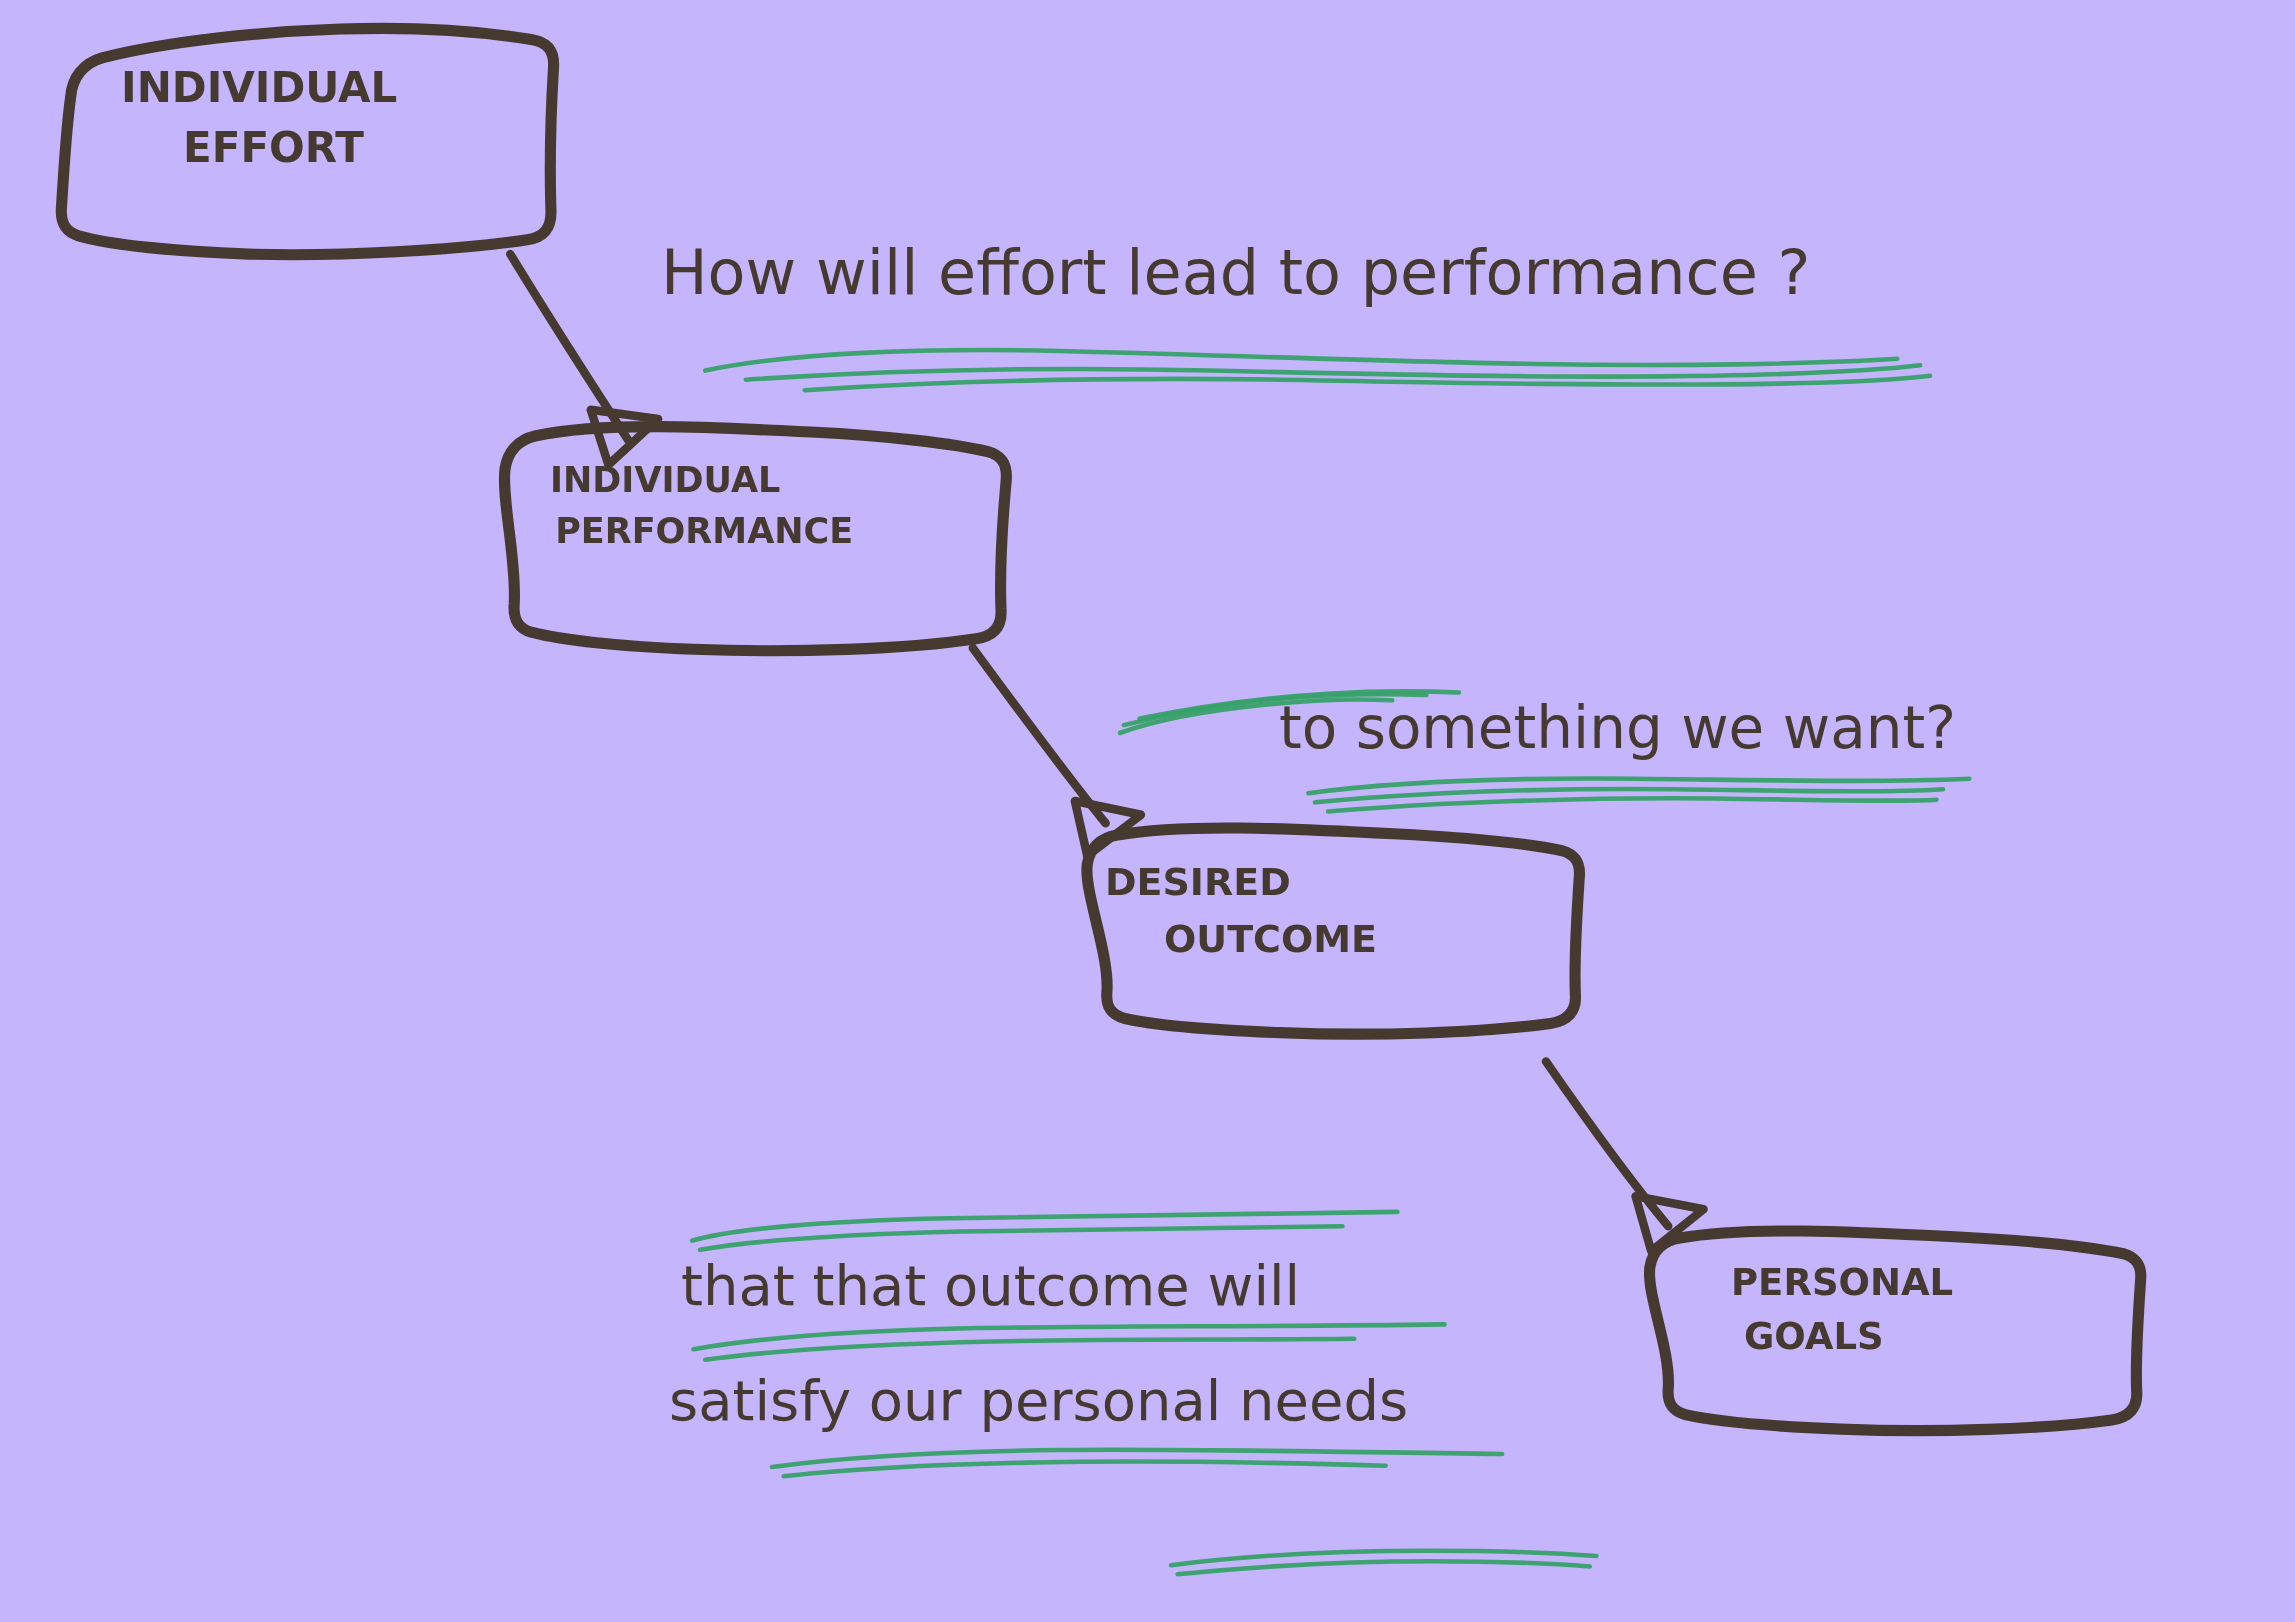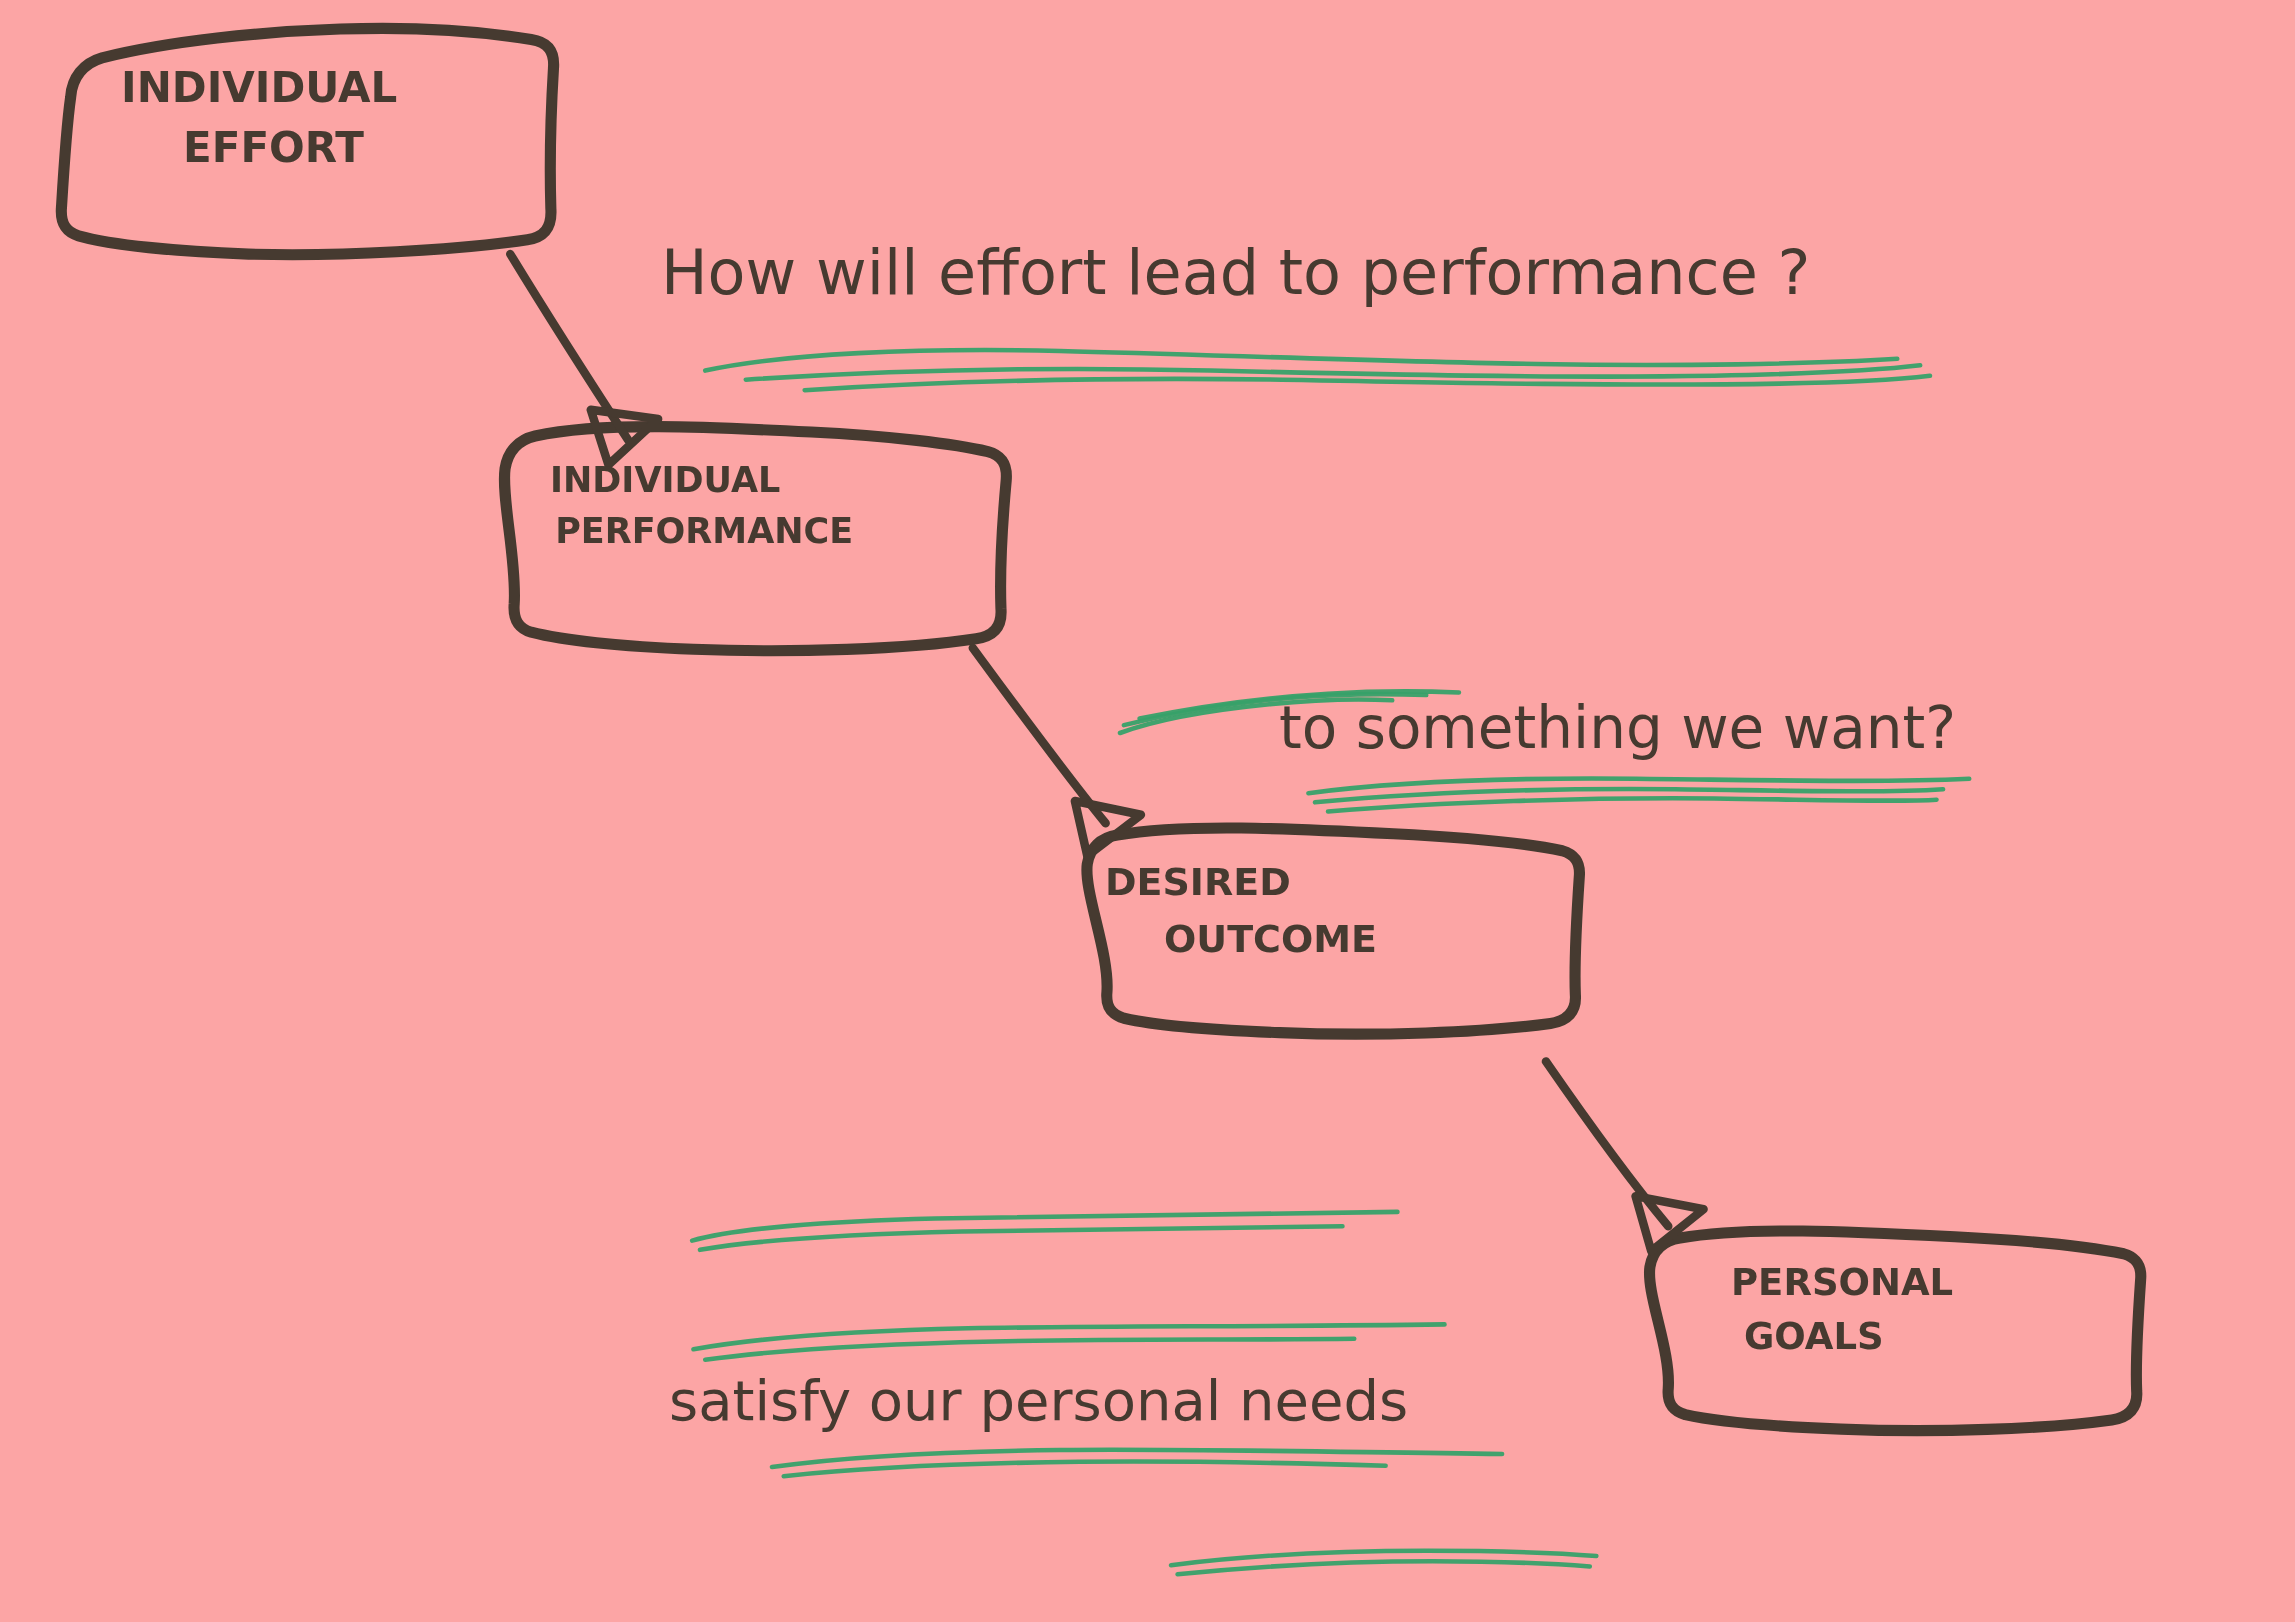--- a/index.html
+++ b/index.html
@@ -5,21 +5,21 @@
 <style>
   html, body {
     margin: 0;
     padding: 0;
     background: #fbeee3;
   }
   #canvas-wrap {
     position: relative;
     width: 2295px;
     height: 1623px;
-    background: #fca5a5;
+    background: #c4b5fd;
     overflow: hidden;
     font-family: "DejaVu Sans", sans-serif;
   }
   svg.sketch {
     position: absolute;
     top: 0; left: 0;
     width: 2295px;
     height: 1623px;
   }
   .ink {
@@ -169,16 +169,17 @@
 
   <div class="nb" style="left:1731px; top:1256px; font-size:37px; line-height:1.45;">
     <span class="l1">PERSONAL</span>
     <span class="l2" style="margin-left:13px;">GOALS</span>
   </div>
 
   <div class="q-line" style="left:661px; top:236px; font-size:62px;">How will effort lead to performance ?</div>
 
   <div class="q-line" style="left:1279px; top:694px; font-size:58px;">to something we want?</div>
 
+  <div class="q-line" style="left:681px; top:1253px; font-size:56px;">that that outcome will</div>
   <div class="q-line" style="left:669px; top:1368px; font-size:56px;">satisfy our personal needs</div>
 
 </div>
 
 
 </body></html>

